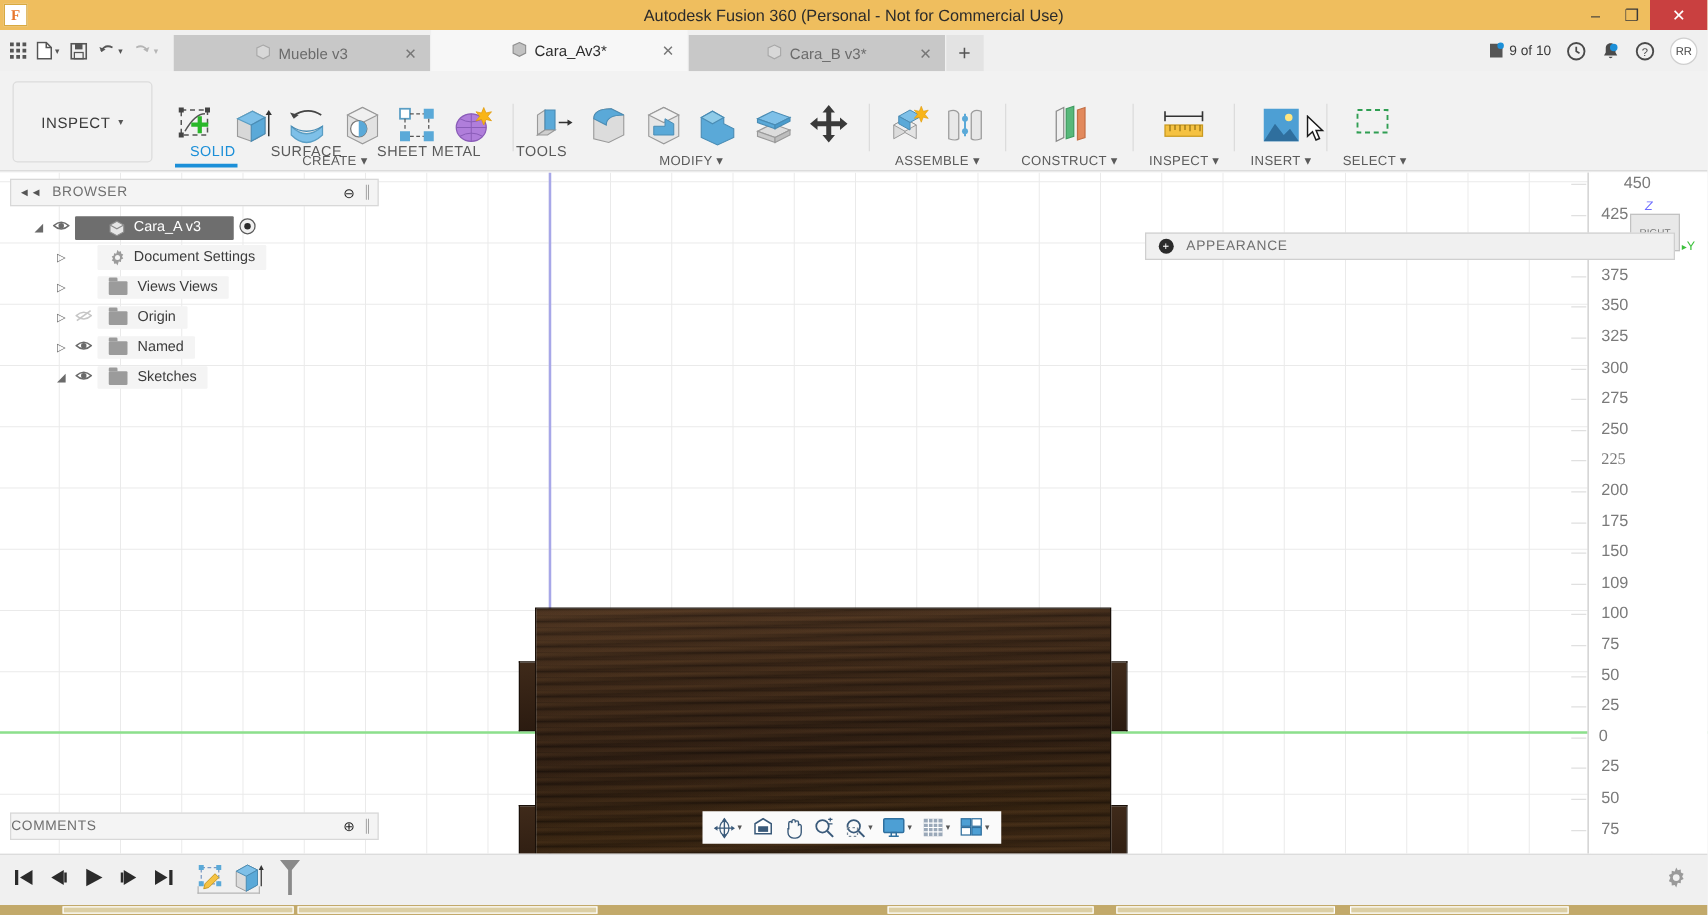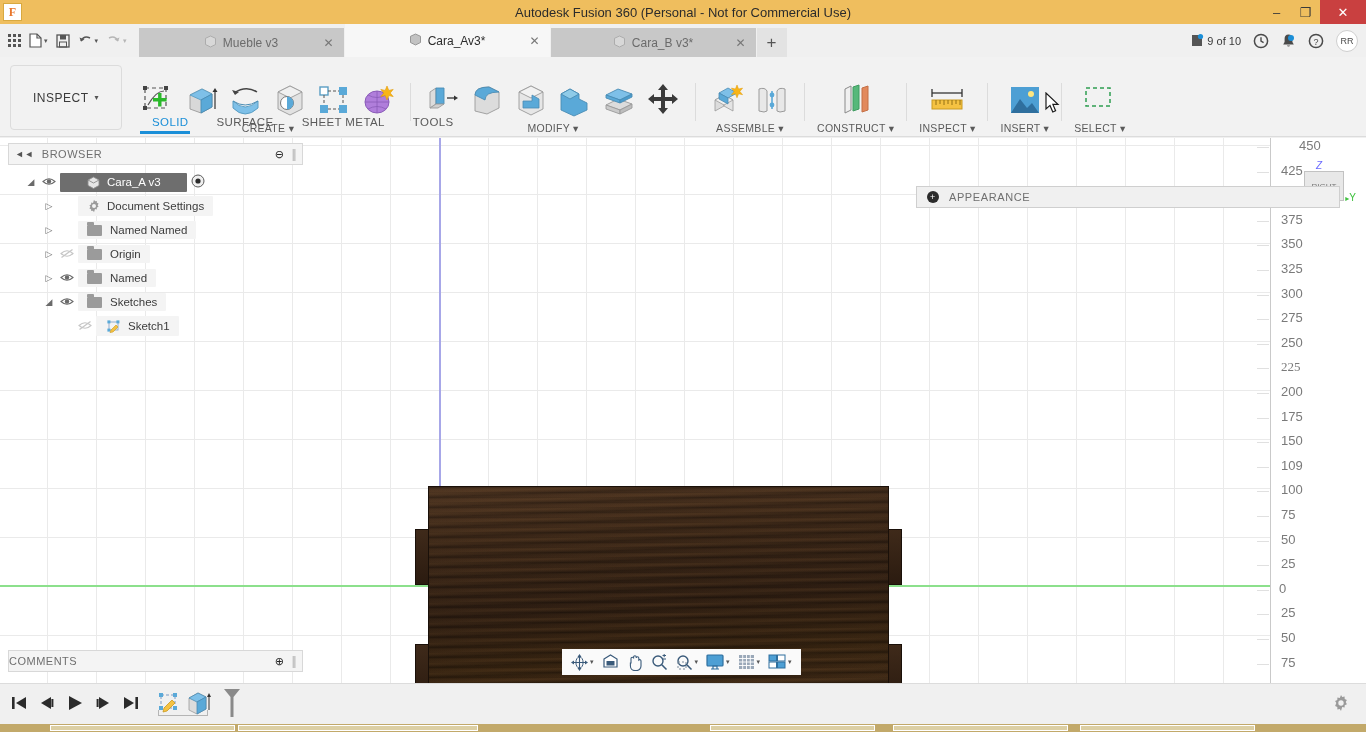--- a/index.html
+++ b/index.html
@@ -694,21 +694,21 @@
           <span>Document Settings</span>
         </span>
       </div>
       <div class="trow" style="padding-left: 34px;">
         <span class="tw">▷</span>
         <span class="eye"></span>
         <span class="tlabel" style="display: flex; align-items: center; gap: 6px;">
           <span style="display: flex;">
             <span class="folder"></span>
           </span>
-          <span>Named Named</span>
+          <span>Views Views</span>
         </span>
       </div>
       <div class="trow" style="padding-left: 34px;">
         <span class="tw">▷</span>
         <span class="eye"><svg width="14" height="11" viewBox="0 0 14 11">
             <path d="M1 5.5 Q7 0 13 5.5 Q7 11 1 5.5z" fill="none" stroke="#c6c6c6" stroke-width="1.1"></path>
             <path d="M1.5 9.5 L12.5 1.5" stroke="#c6c6c6" stroke-width="1.3"></path>
           </svg></span>
         <span class="tlabel" style="display: flex; align-items: center; gap: 6px;">
           <span style="display: flex;">
@@ -736,39 +736,20 @@
             <path d="M1 5.5 Q7 0 13 5.5 Q7 11 1 5.5z" fill="none" stroke="#6a6a6a" stroke-width="1.1"></path>
             <circle cx="7" cy="5.5" r="2.2" fill="#6a6a6a"></circle>
           </svg></span>
         <span class="tlabel" style="display: flex; align-items: center; gap: 6px;">
           <span style="display: flex;">
             <span class="folder"></span>
           </span>
           <span>Sketches</span>
         </span>
       </div>
-      <div class="trow" style="padding-left: 52px;">
-        <span class="tw"></span>
-        <span class="eye"><svg width="14" height="11" viewBox="0 0 14 11">
-            <path d="M1 5.5 Q7 0 13 5.5 Q7 11 1 5.5z" fill="none" stroke="#c6c6c6" stroke-width="1.1"></path>
-            <path d="M1.5 9.5 L12.5 1.5" stroke="#c6c6c6" stroke-width="1.3"></path>
-          </svg></span>
-        <span class="tlabel" style="display: flex; align-items: center; gap: 6px;">
-          <span style="display: flex;">
-            <svg width="17" height="14" viewBox="0 0 17 14">
-              <rect x="4" y="3" width="9" height="8" fill="none" stroke="#8aa8cc" stroke-width=".9"></rect>
-              <rect x="2.4" y="1.4" width="3" height="3" fill="#5aa9d8"></rect>
-              <rect x="11.4" y="1.4" width="3" height="3" fill="#5aa9d8"></rect>
-              <rect x="2.4" y="9.6" width="3" height="3" fill="#5aa9d8"></rect>
-              <path d="M6 11 L11 6 l2 2 l-5 5 l-3 .6z" fill="#f5c242" stroke="#c99a20" stroke-width=".6"></path>
-            </svg>
-          </span>
-          <span>Sketch1</span>
-        </span>
-      </div>
     </div>
 
   <div class="comments">
     <span class="lbl">COMMENTS</span>
     <span class="plus">⊕</span>
     <span class="drag">║</span>
   </div>
 
   <div class="navbar">
     <div class="nb">

